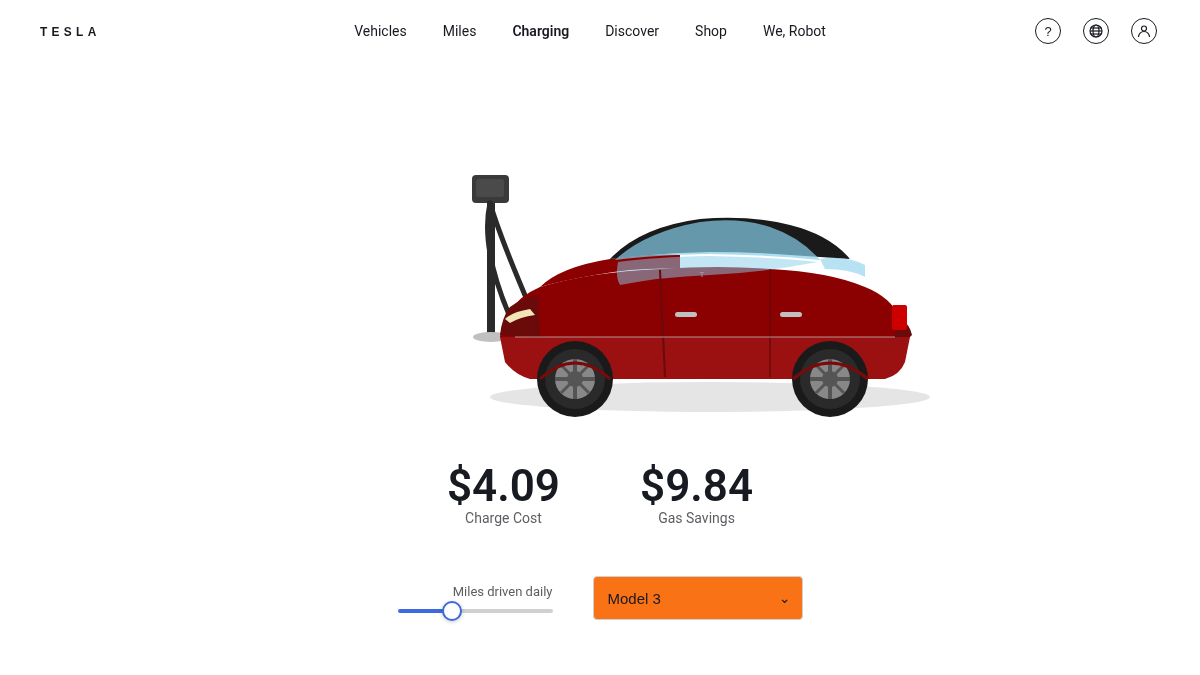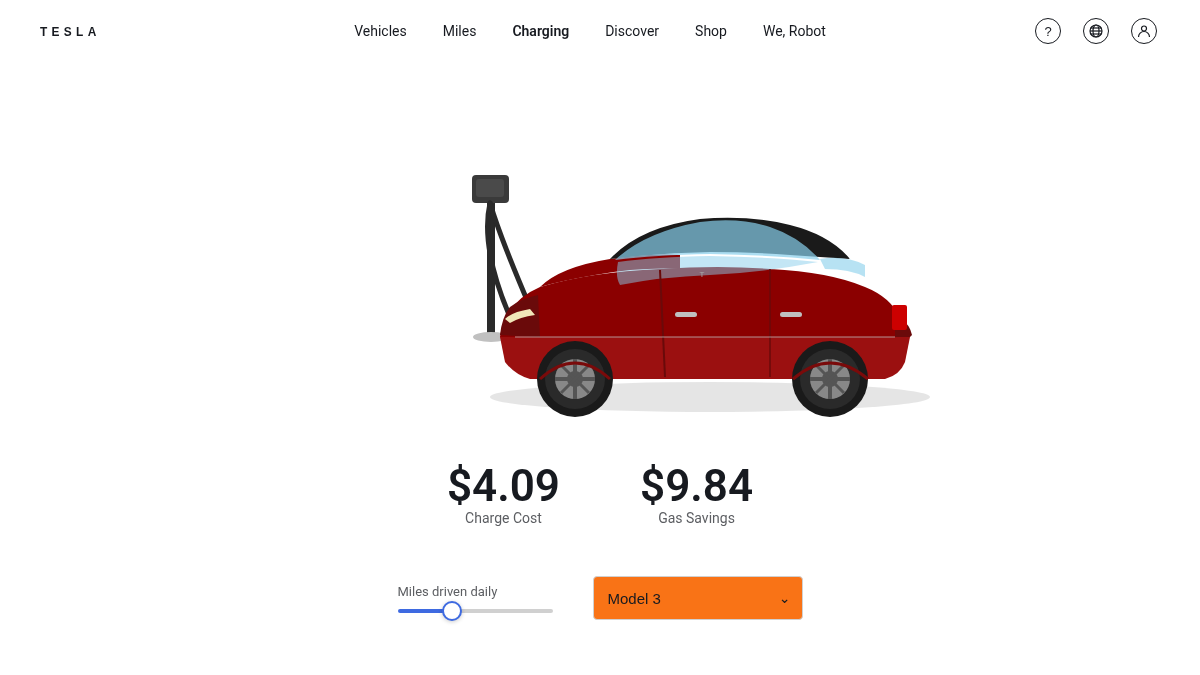--- a/index.html
+++ b/index.html
@@ -140,21 +140,21 @@
       align-items: center;
       justify-content: center;
       gap: 40px;
       padding: 20px 0;
       width: 100%;
     }
 
     .slider-group {
       display: flex;
       flex-direction: column;
-      align-items: flex-start;
+      align-items: flex-end;
       gap: 10px;
     }
 
     .slider-label {
       font-size: 13px;
       color: #5c5e62;
       font-weight: 400;
     }
 
     

